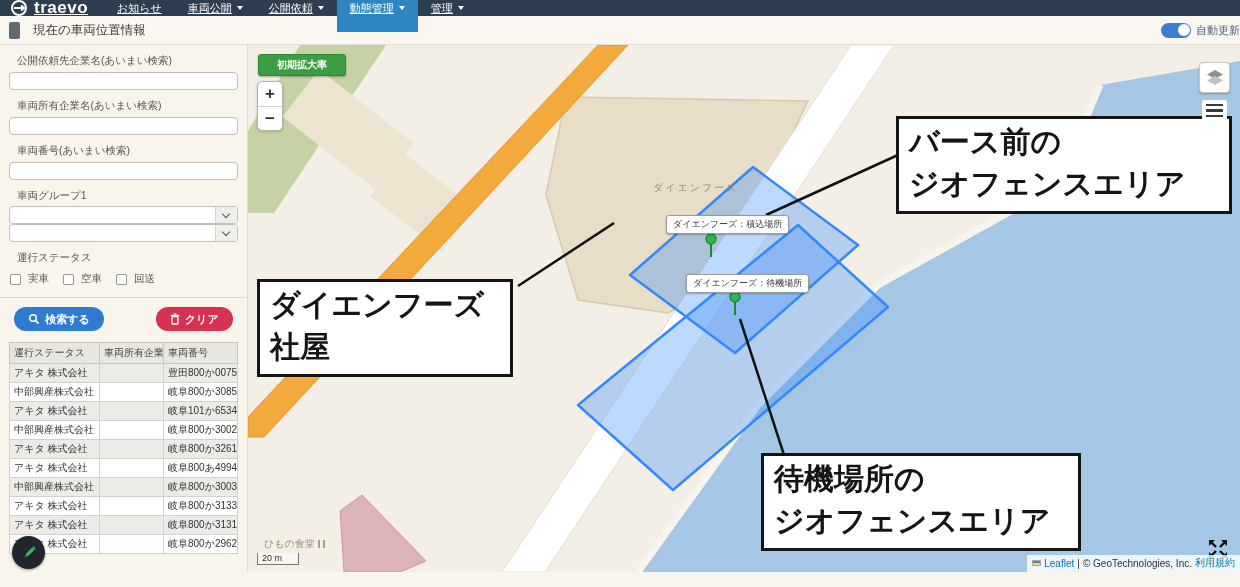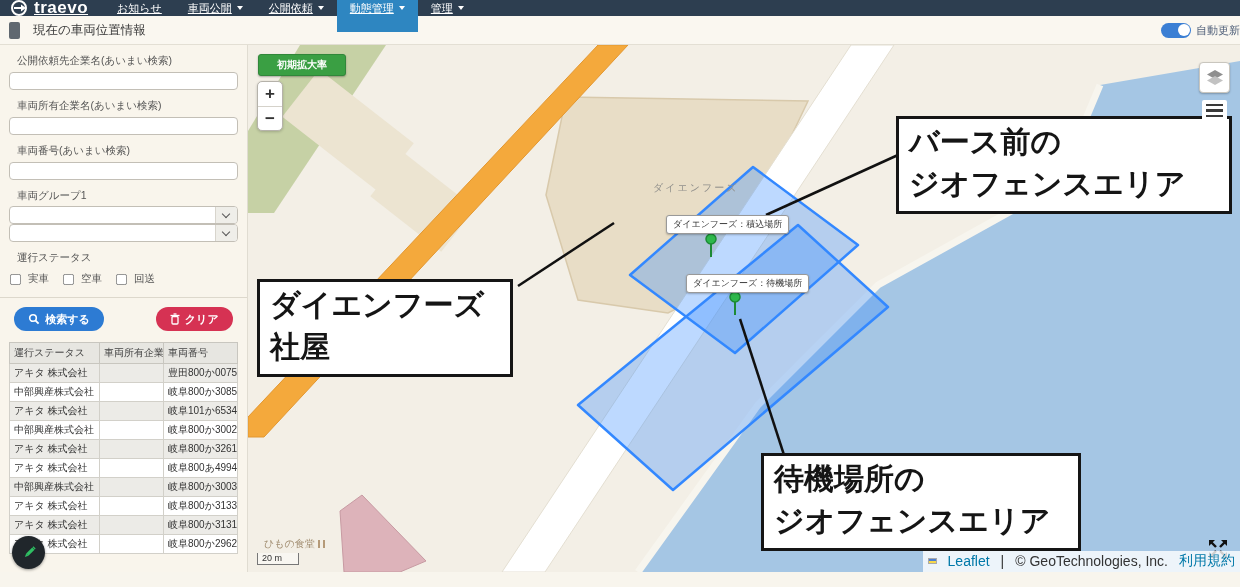--- a/index.html
+++ b/index.html
@@ -64,21 +64,21 @@
   .annotation { position:absolute; background:#fff; border:3px solid #151515; color:#151515; font-weight:bold; font-size:30px; line-height:1.4; padding:2px 10px 6px; white-space:nowrap; z-index:6; }
   .reset-zoom { position:absolute; left:10px; top:9px; background:#3a9f43; color:#fff; font-size:10px; font-weight:bold; padding:3px 18px; border-radius:3px; border:1px solid #31873a; box-shadow:0 1px 2px rgba(0,0,0,.3); cursor:pointer; z-index:7; }
   .zoom-ctrl { position:absolute; left:9px; top:36px; width:26px; background:#fff; border:1px solid #b5b2aa; border-radius:5px; box-shadow:0 1px 3px rgba(0,0,0,.2); z-index:7; overflow:hidden; }
   .zoom-btn { height:24px; display:flex; align-items:center; justify-content:center; font-size:17px; color:#333; font-weight:bold; cursor:pointer; }
   .zoom-btn + .zoom-btn { border-top:1px solid #d5d2ca; }
   .layers-btn { position:absolute; right:10px; top:17px; width:31px; height:31px; background:#fff; border-radius:4px; border:1px solid #c9c6be; box-shadow:0 1px 2px rgba(0,0,0,.25); display:flex; align-items:center; justify-content:center; cursor:pointer; z-index:7; }
   .menu-btn { position:absolute; right:13px; top:55px; width:25px; height:21px; background:#fff; border-radius:2px; display:flex; flex-direction:column; justify-content:center; align-items:center; gap:3px; cursor:pointer; z-index:7; }
   .menu-btn .bar { width:17px; height:2.5px; background:#3a3a3a; }
   .fullscreen-btn { position:absolute; right:11px; bottom:12px; width:22px; height:22px; cursor:pointer; z-index:7; }
   .scale-ctrl { position:absolute; left:9px; bottom:7px; font-size:9px; color:#333; border:1.5px solid #777; border-top:none; padding:0 4px 1px; width:42px; background:rgba(255,255,255,.45); z-index:7; }
-  .attribution { position:absolute; right:0; bottom:0; background:rgba(255,255,255,.8); font-size:14px; color:#333; padding:1px 5px 2px; display:flex; align-items:center; gap:11px; z-index:7; white-space:nowrap; }
+  .attribution { position:absolute; right:0; bottom:0; background:rgba(255,255,255,.8); font-size:10px; color:#333; padding:1px 5px 2px; display:flex; align-items:center; gap:3px; z-index:7; white-space:nowrap; }
   .attr-link { color:#0078A8; cursor:pointer; }
   .flag { width:9px; height:6px; background:linear-gradient(#4e7fd0 50%, #f7d84b 50%); border:1px solid #aaa; }
 </style>
 </head>
 <body>
 
 <div class="navbar">
   <div class="brand">
     <svg width="18" height="18" viewBox="0 0 18 18">
       <circle cx="9" cy="9" r="7" fill="none" stroke="#fff" stroke-width="2"></circle>

